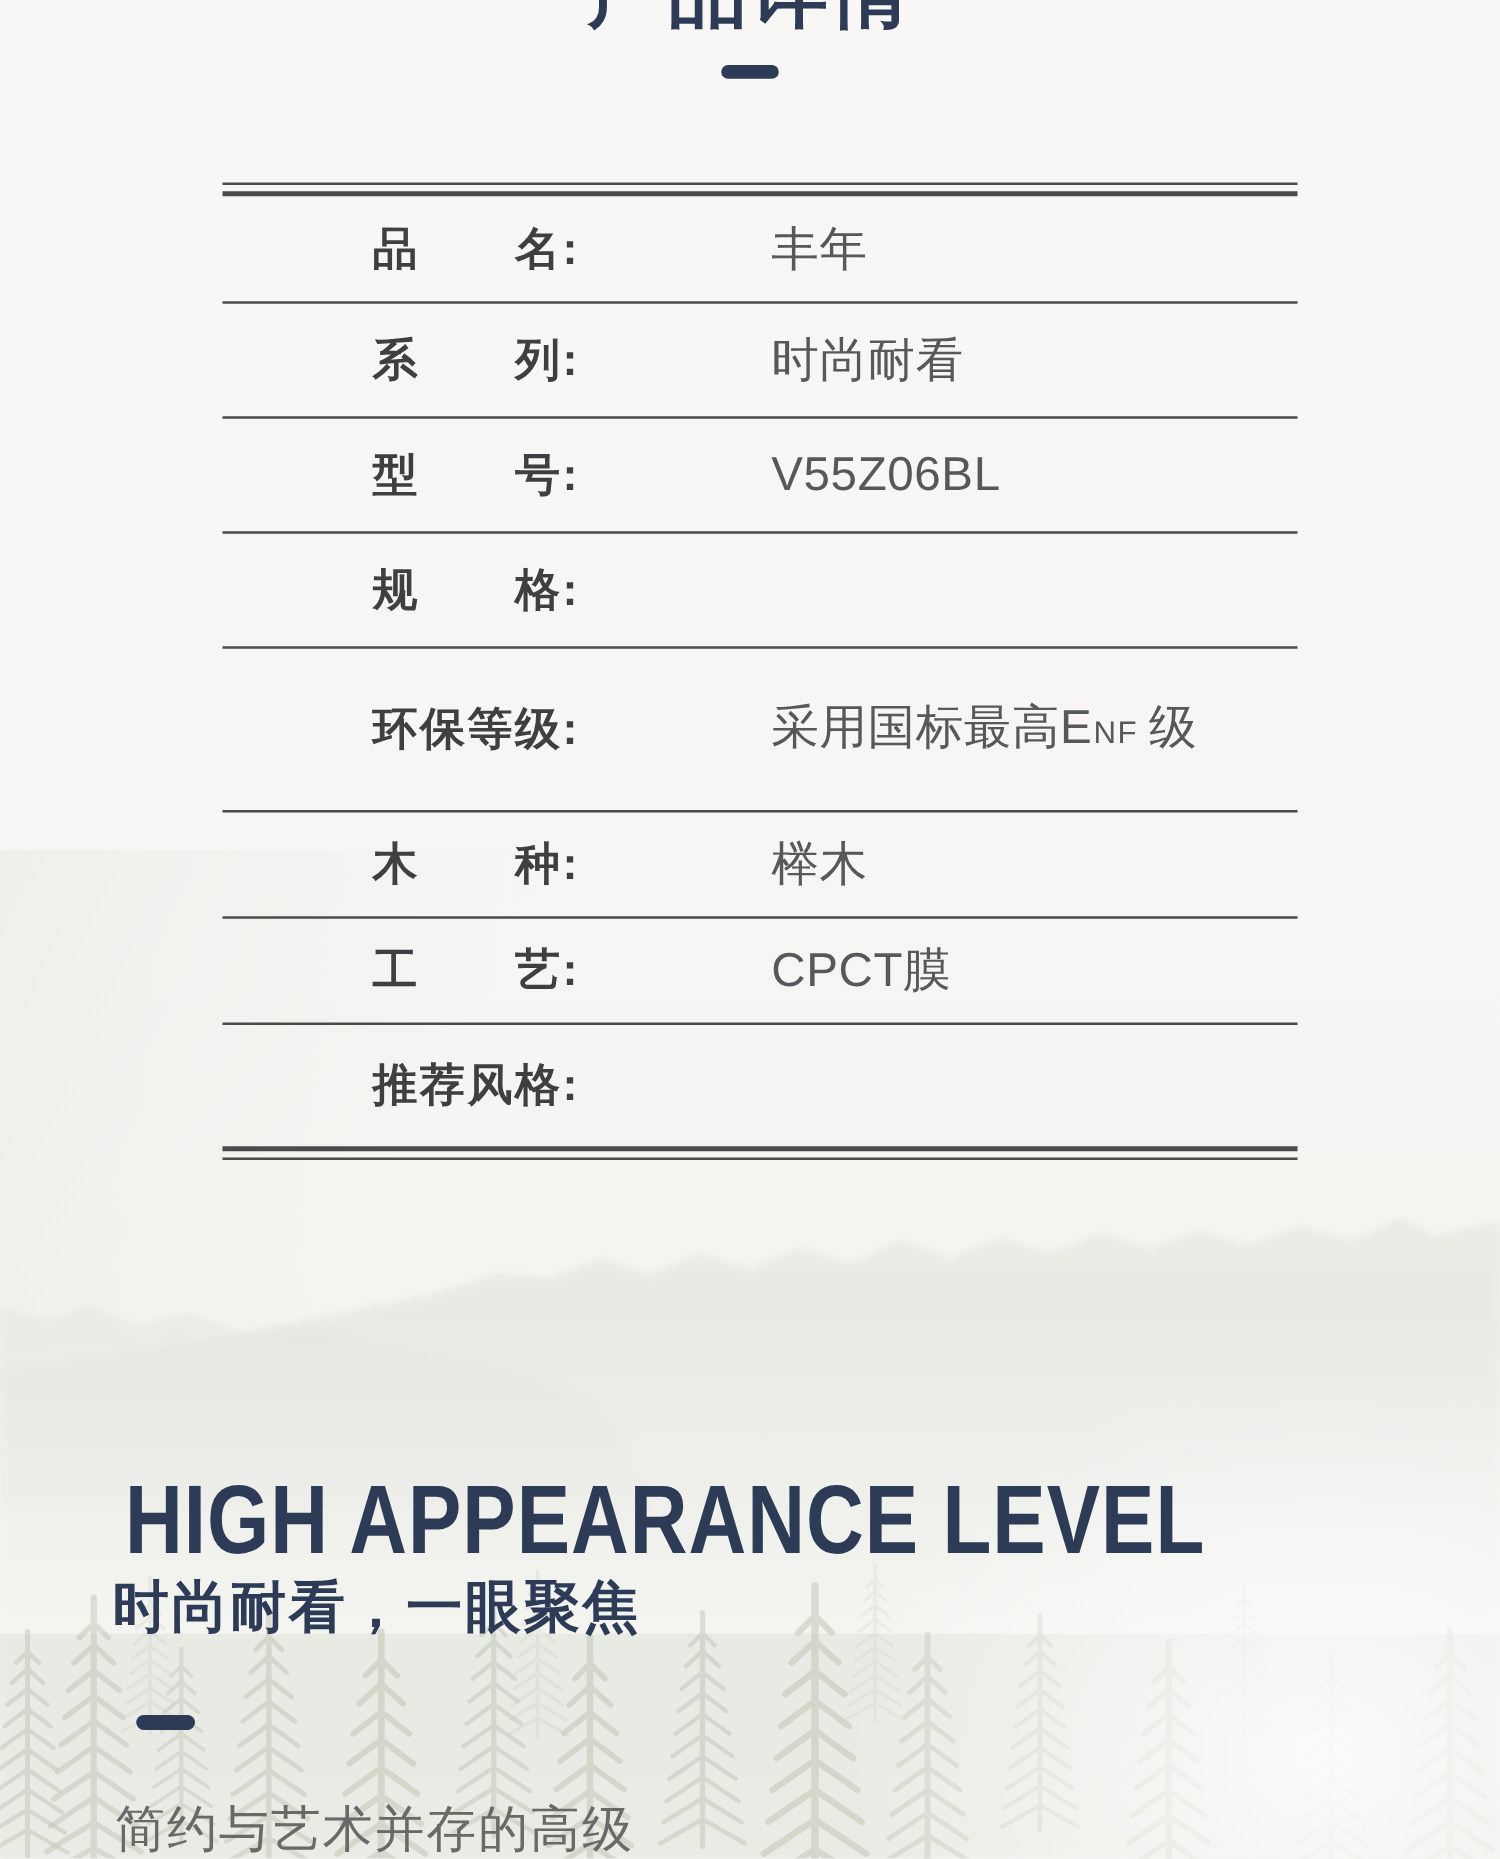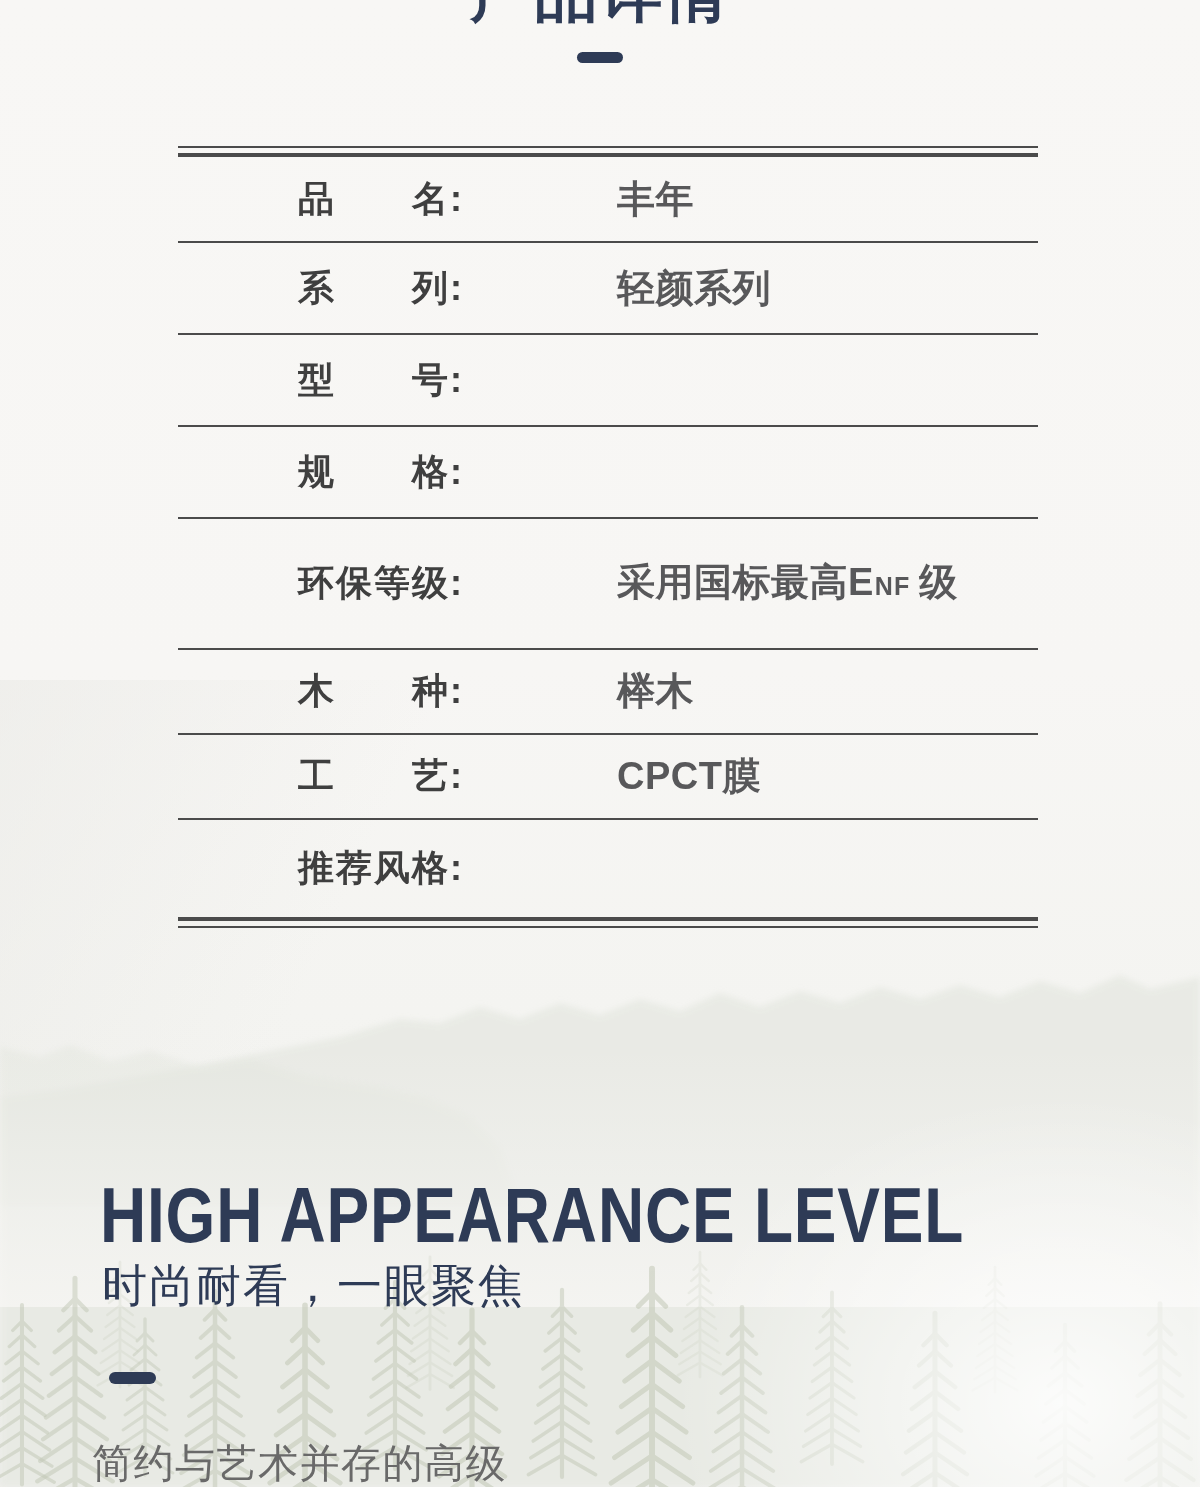--- a/index.html
+++ b/index.html
@@ -57,36 +57,36 @@
   .h85{height:85px;} .h97{height:97px;}
   .spec-label{
     width:164px;display:flex;align-items:baseline;
     font-size:36px;font-weight:700;color:#3f3f3f;
     flex-shrink:0;
   }
   .label-chars{flex:1;display:flex;justify-content:space-between;}
   .label-colon{font-weight:700;margin-left:2px;}
   .spec-value{
     margin-left:155px;
-    font-size:38px;color:#58585a;font-weight:700;
+    font-size:38px;color:#58585a;font-weight:400;
     letter-spacing:0.5px;white-space:nowrap;
   }
   .value-line{line-height:64px;}
   .eco-small{font-size:25px;letter-spacing:1px;margin:0 9px 0 1px;}
   .eco-stars{letter-spacing:5px;margin:0 2px;font-size:36px;color:#4a4a4a;}
   
   .feature-heading{
     position:absolute;left:100px;top:1170px;
     font-size:78px;font-weight:700;color:#2e3b56;
     letter-spacing:1px;white-space:nowrap;
     transform:scaleX(0.82);transform-origin:left top;
   }
   .feature-sub{
-    position:absolute;left:102px;top:1256px;
-    font-size:45px;font-weight:400;color:#2e3b56;
+    position:absolute;left:90px;top:1256px;
+    font-size:45px;font-weight:700;color:#2e3b56;
     letter-spacing:2px;white-space:nowrap;
   }
   .feature-dash{
     position:absolute;left:109px;top:1372px;
     width:47px;height:12px;border-radius:6px;
     background:#2e3b56;
   }
   .feature-caption{
     position:absolute;left:92px;top:1436px;
     font-size:40px;font-weight:400;color:#696969;
@@ -173,31 +173,32 @@
     </div>
 
     <div class="spec-row h92">
       <div class="spec-label">
         <span class="label-chars">
             <span>系</span>
             <span>列</span>
           </span>
         <span class="label-colon">:</span>
       </div>
-      <div class="spec-value">轻颜系列</div>
+      <div class="spec-value">时尚耐看</div>
     </div>
 
     <div class="spec-row h92">
       <div class="spec-label">
         <span class="label-chars">
             <span>型</span>
             <span>号</span>
           </span>
         <span class="label-colon">:</span>
       </div>
+      <div class="spec-value">V55Z06BL</div>
     </div>
 
     <div class="spec-row h92">
       <div class="spec-label">
         <span class="label-chars">
             <span>规</span>
             <span>格</span>
           </span>
         <span class="label-colon">:</span>
       </div>

